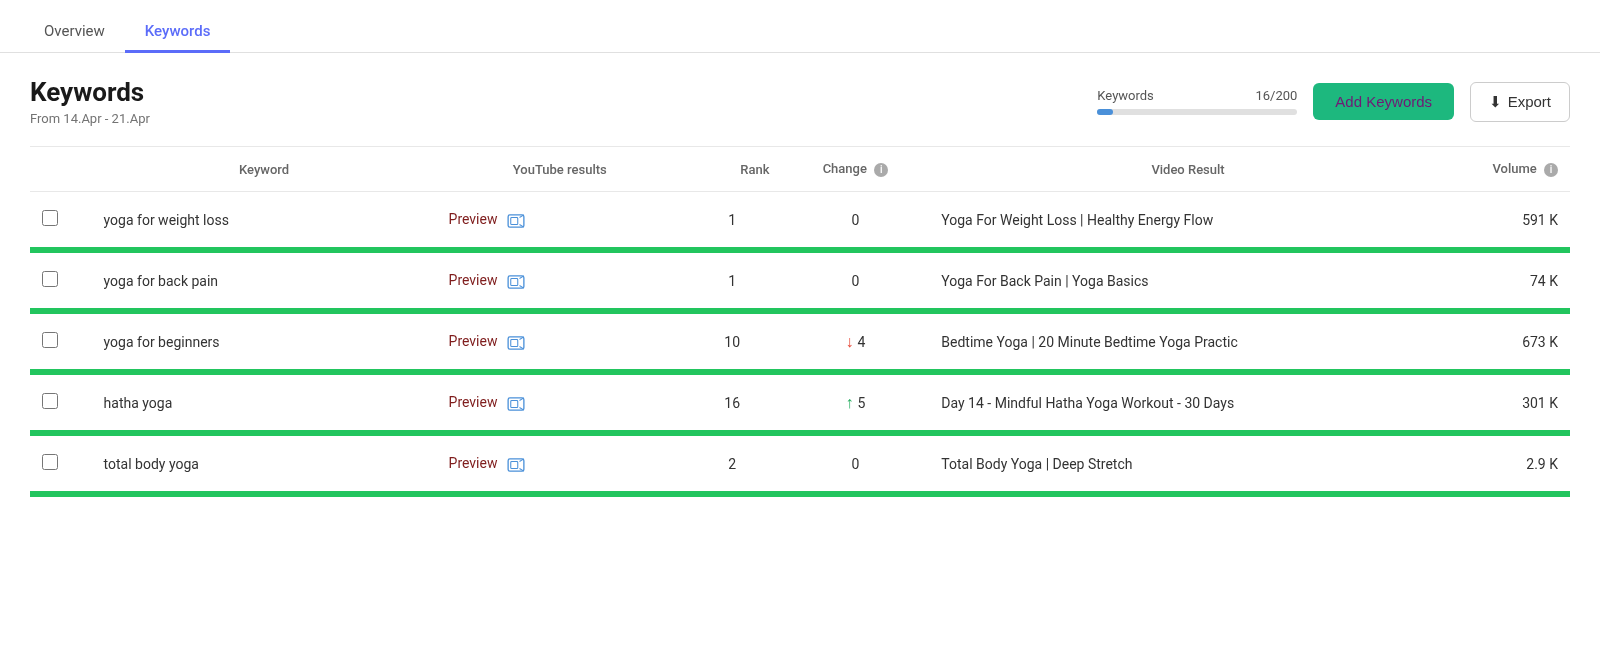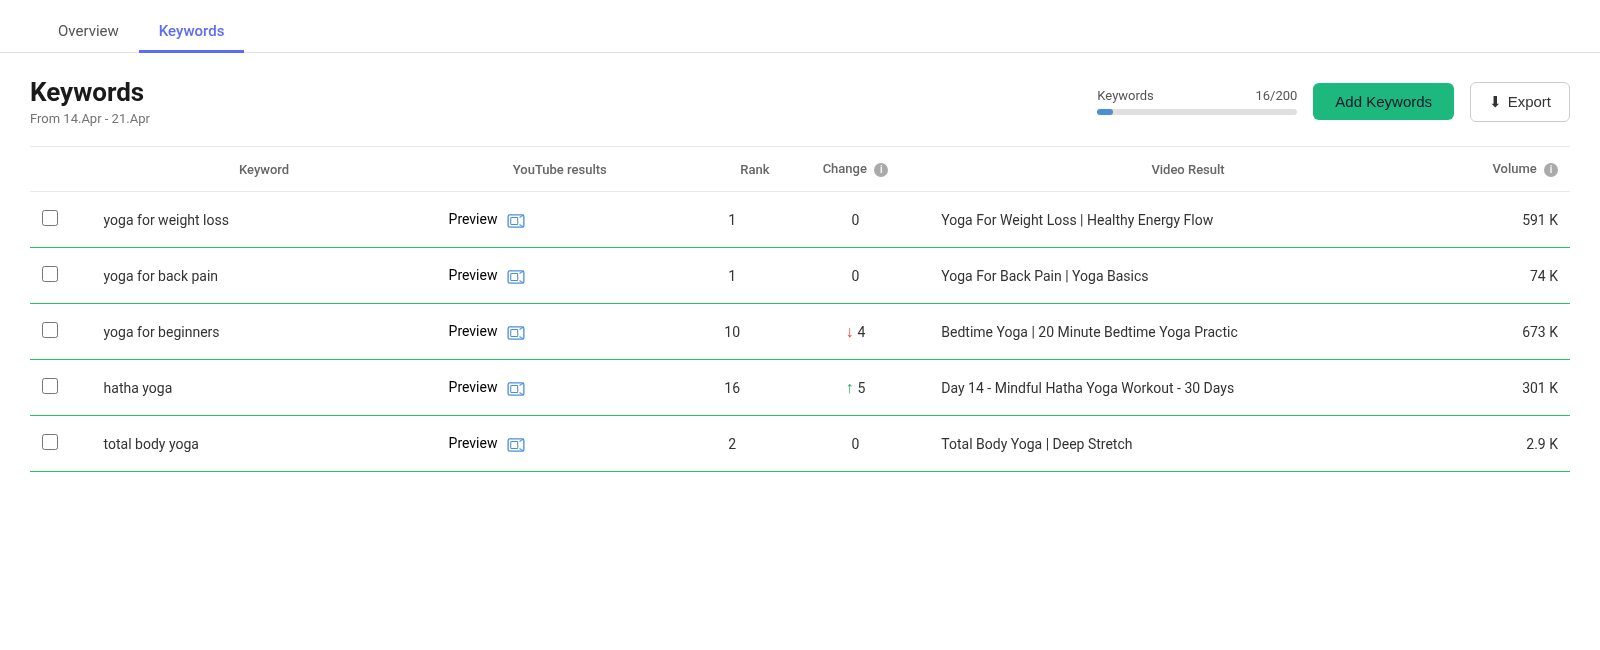--- a/index.html
+++ b/index.html
@@ -6,21 +6,21 @@
     body {
       font-family: -apple-system, BlinkMacSystemFont, 'Segoe UI', Roboto, sans-serif;
       background: #fff;
       color: #333;
       font-size: 14px;
     }
     .tabs {
       display: flex;
       align-items: flex-end;
       border-bottom: 1px solid #e0e0e0;
-      padding: 0 38px;
+      padding: 0 24px;
       padding-top: 12px;
     }
     .tab {
       padding: 10px 20px;
       cursor: pointer;
       font-size: 15px;
       color: #555;
       border-bottom: 3px solid transparent;
       margin-bottom: -1px;
     }
@@ -69,21 +69,21 @@
       border-radius: 3px;
       margin-top: 6px;
     }
     .progress-bar-fill {
       height: 6px;
       background: #4a90d9;
       border-radius: 3px;
     }
     .btn-add {
       background: #1db87e;
-      color: #0f172a;
+      color: #701a75;
       border: none;
       border-radius: 6px;
       padding: 10px 22px;
       font-size: 15px;
       font-weight: 500;
       cursor: pointer;
     }
     .btn-export {
       background: #fff;
       color: #333;
@@ -111,35 +111,35 @@
       text-align: center;
       padding: 14px 12px;
       font-size: 13px;
       color: #666;
       font-weight: 500;
     }
     td {
       padding: 18px 12px;
       font-size: 14px;
       color: #333;
-      border-bottom: 1px solid #22c55e;
+      border-bottom: 6px solid #22c55e;
       vertical-align: middle;
     }
     .col-checkbox { width: 50px; }
     .col-keyword { width: 280px; }
     .col-youtube { width: 200px; }
     .col-rank { width: 80px; text-align: right; }
     .col-change { width: 120px; text-align: center; }
     .col-video { width: 420px; }
     .col-volume { width: 100px; text-align: right; }
     td.col-rank { text-align: center; }
     td.col-change { text-align: center; }
     td.col-volume { text-align: right; }
     .preview-link {
-      color: #000000;
+      color: #7f1d1d;
       text-decoration: none;
       cursor: pointer;
     }
     .preview-icon {
       display: inline-block;
       width: 18px;
       height: 14px;
       margin-left: 6px;
       vertical-align: middle;
     }

